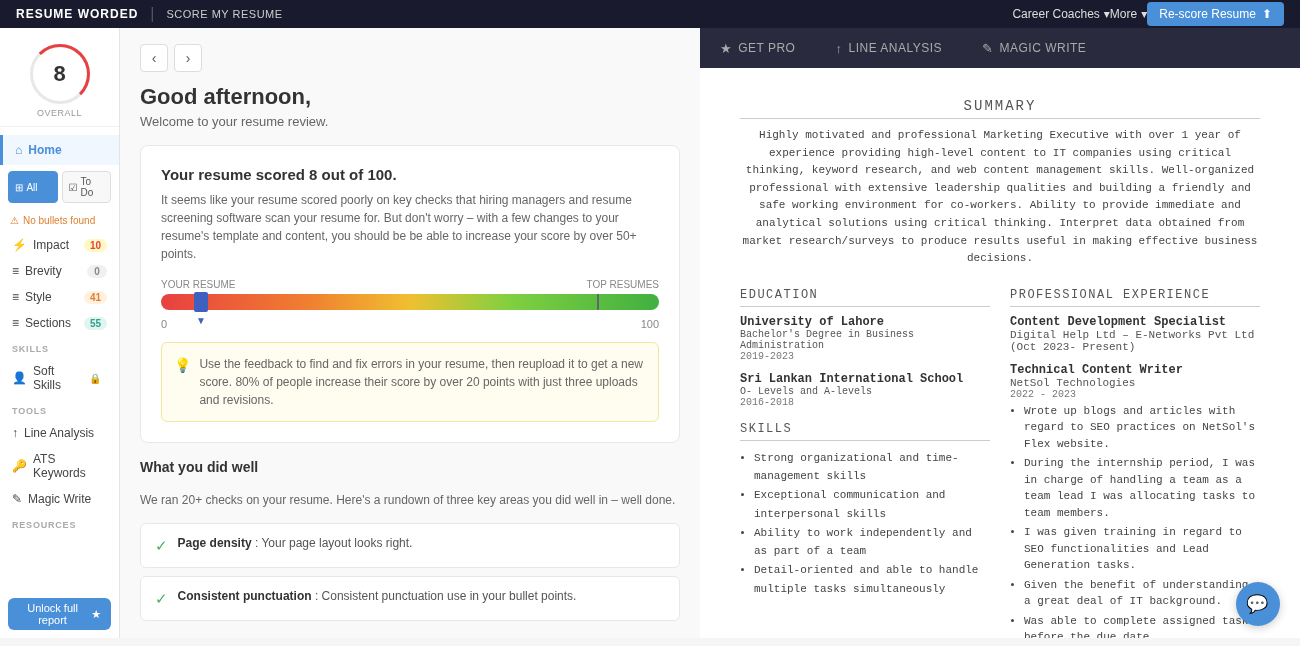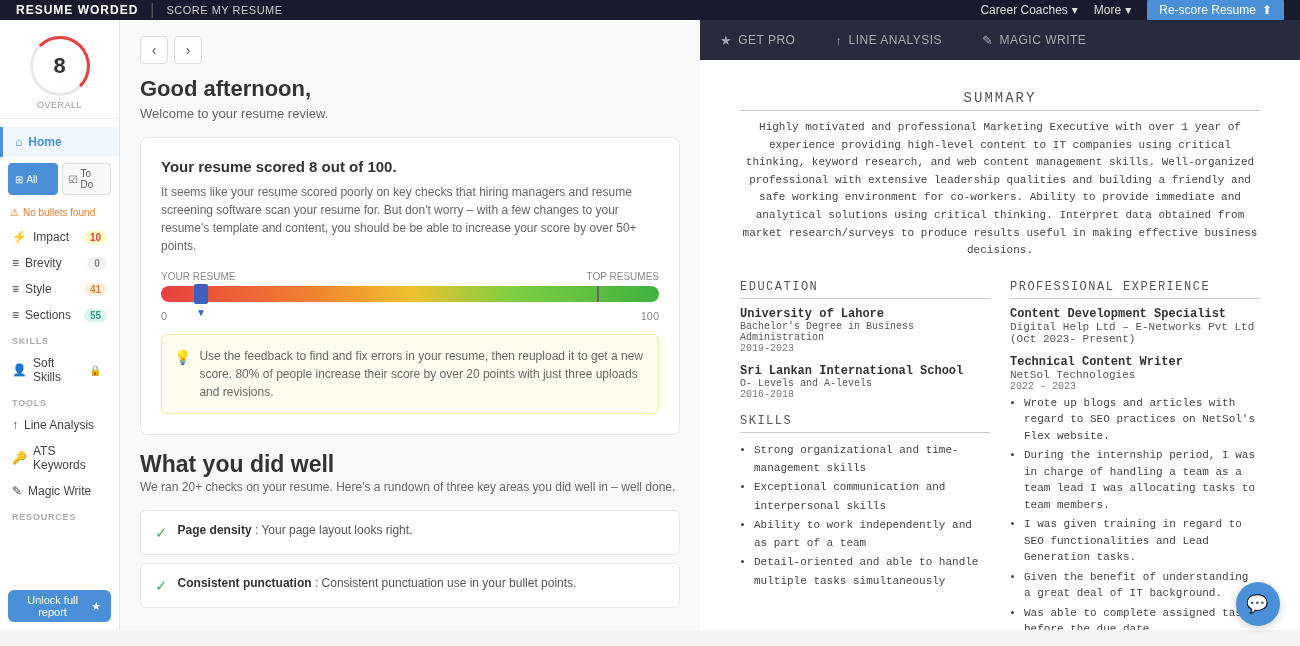--- a/index.html
+++ b/index.html
@@ -2,21 +2,21 @@
 <html><head>
   <meta charset="utf-8">
   <style>
     * { box-sizing: border-box; margin: 0; padding: 0; }
     body { font-family: -apple-system, BlinkMacSystemFont, 'Segoe UI', sans-serif; font-size: 13px; background: #f5f5f5; overflow: hidden; }
 
     
     .top-nav {
       background: #1a1a2e;
       color: #fff;
-      height: 20px;
+      height: 28px;
       display: flex;
       align-items: center;
       padding: 0 16px;
       gap: 12px;
     }
     .top-nav-brand {
       font-weight: 700;
       font-size: 12px;
       letter-spacing: 1px;
       text-transform: uppercase;
@@ -29,21 +29,20 @@
     .top-nav-link {
       font-size: 11px;
       color: #ccc;
       text-transform: uppercase;
       letter-spacing: 0.5px;
     }
     .top-nav-right {
       margin-left: auto;
       display: flex;
       align-items: center;
-      gap: 16px;
     }
     .top-nav-item {
       font-size: 12px;
       color: #ddd;
       cursor: pointer;
       display: flex;
       align-items: center;
       gap: 4px;
     }
     .top-nav-rescore {
@@ -332,24 +331,24 @@
       line-height: 1.5;
       display: flex;
       gap: 8px;
     }
     .tip-icon { color: #f0c030; font-size: 14px; flex-shrink: 0; }
 
     .what-well-section {
       margin-top: 8px;
     }
     .what-well-title {
-      font-size: 23px;
+      font-size: 14px;
       font-weight: 700;
       color: #333;
-      margin-bottom: 0;
+      margin-bottom: 16px;
     }
     .what-well-desc {
       font-size: 12px;
       color: #666;
       margin-bottom: 14px;
       line-height: 1.5;
     }
     .check-item {
       display: flex;
       align-items: flex-start;

